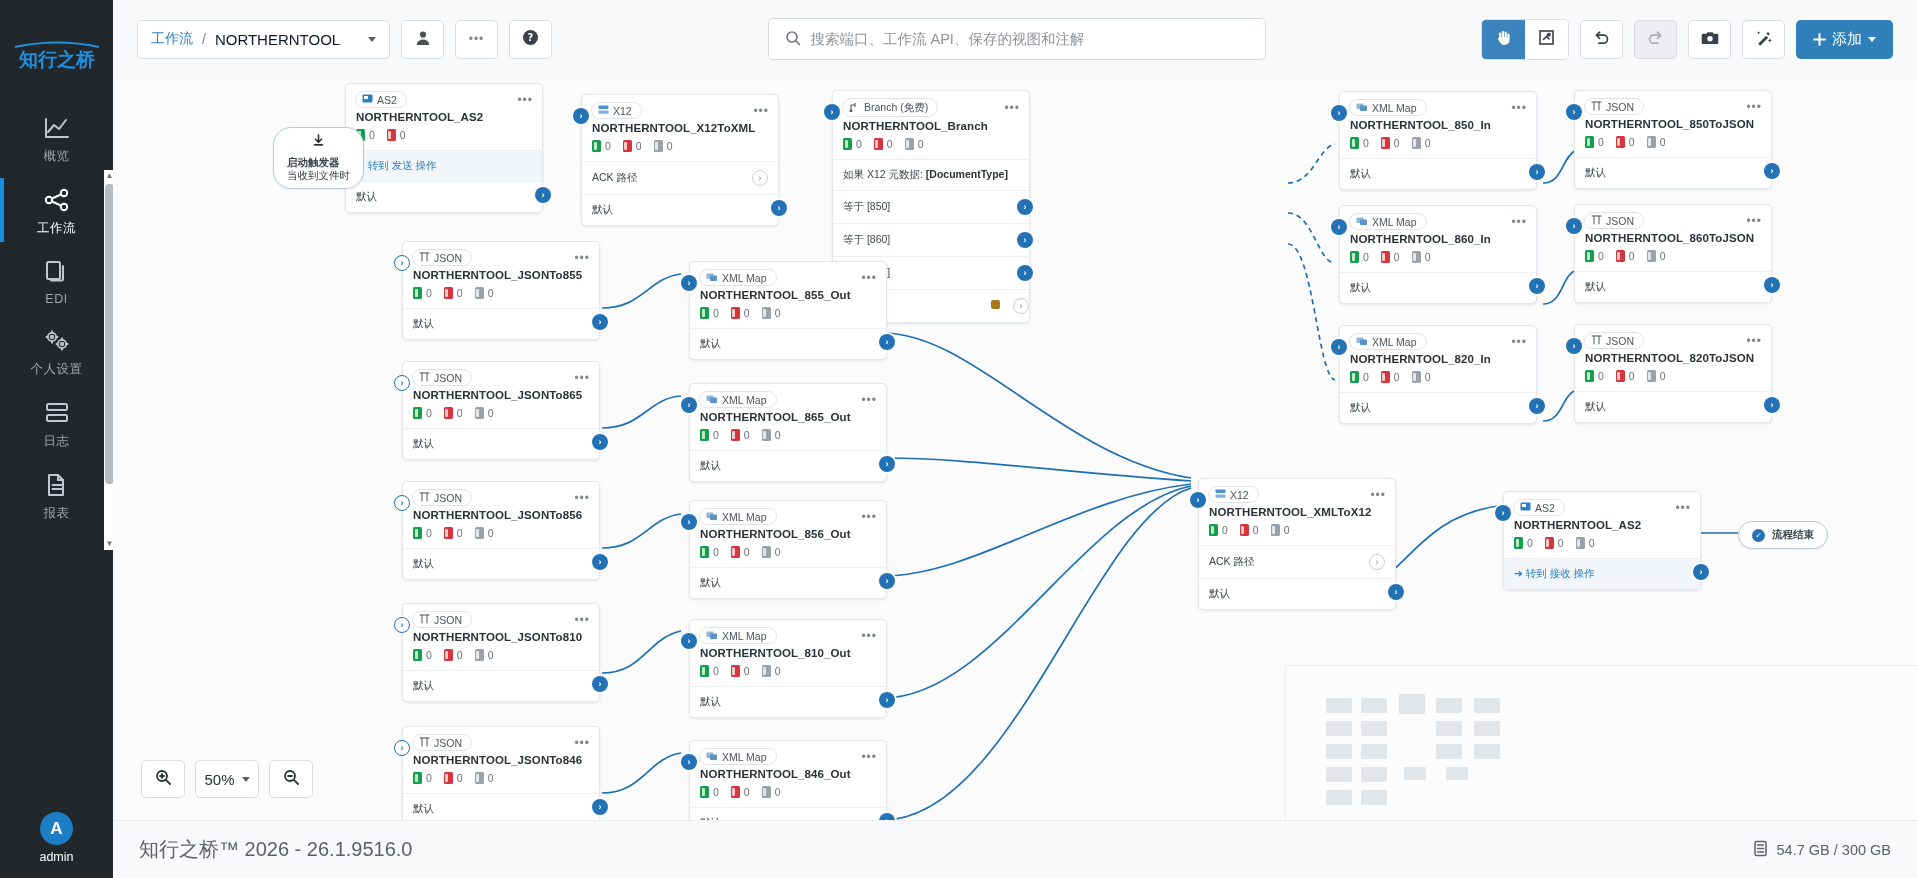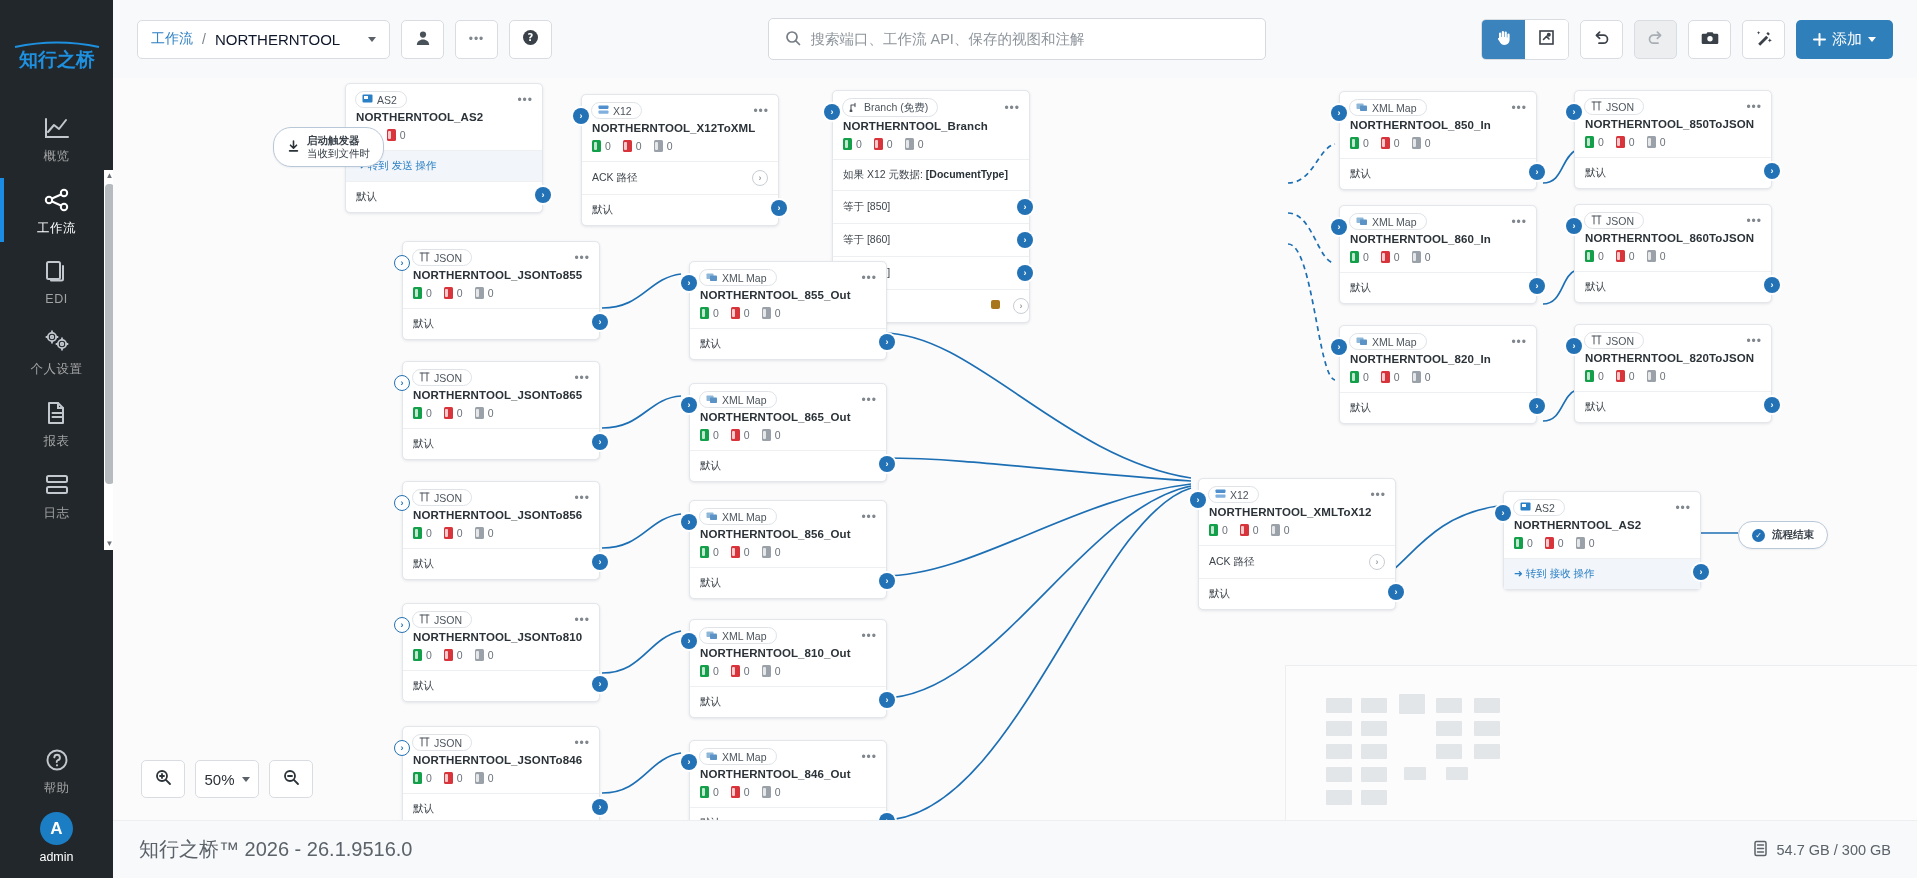--- a/index.html
+++ b/index.html
@@ -206,55 +206,45 @@
               <circle cx="20" cy="15" r="1.3"></circle>
             <path d="M10 2.2v1.4M10 12.4v1.4M4.4 8h1.4M14.2 8h1.4M20 9.2v1.4M20 19.4v1.4M14.4 15h1.4M24.2 15h1.4" stroke-linecap="round"></path>
           </svg>
         </span>
         <span class="nav-label">个人设置</span>
       </div>
 
       <div class="nav-item">
         <span class="nav-icon">
           <svg width="28" height="24" viewBox="0 0 28 24" fill="none" stroke="#c2c8ce" stroke-width="2">
+            <rect x="4" y="3" width="20" height="6" rx="1.5"></rect>
+            <rect x="4" y="14" width="20" height="6" rx="1.5"></rect>
+          </svg>
+        </span>
+        <span class="nav-label">日志</span>
+      </div>
+
+      <div class="nav-item">
+        <span class="nav-icon">
+          <svg width="28" height="24" viewBox="0 0 28 24" fill="none" stroke="#c2c8ce" stroke-width="2">
             <path d="M6 2h9l5 5v15H6z" stroke-linejoin="round"></path>
             <path d="M15 2v5h5M9.5 12h9M9.5 16h9" stroke-linecap="round"></path>
           </svg>
         </span>
         <span class="nav-label">报表</span>
       </div>
-
-      <div class="nav-item">
-        <span class="nav-icon">
-          <svg width="28" height="24" viewBox="0 0 28 24" fill="none" stroke="#c2c8ce" stroke-width="2">
-            <rect x="4" y="3" width="20" height="6" rx="1.5"></rect>
-            <rect x="4" y="14" width="20" height="6" rx="1.5"></rect>
-          </svg>
-        </span>
-        <span class="nav-label">日志</span>
-      </div>
     </div>
 
     <div class="sb-scroll">
       <span class="sb-arrow">▲</span>
       <div class="thumb"></div>
       <span class="sb-arrow">▼</span>
     </div>
 
     <div class="bottom-nav">
-      <div class="nav-item">
-        <span class="nav-icon">
-          <svg width="28" height="26" viewBox="0 0 28 26" fill="none" stroke="#c2c8ce" stroke-width="1.9">
-            <circle cx="14" cy="13" r="9.5"></circle>
-            <path d="M11.3 10.3a2.8 2.8 0 1 1 3.3 3c-.7.3-.9.9-.9 1.7" stroke-linecap="round"></path>
-            <circle cx="14" cy="18.3" r="1.1" fill="#c2c8ce" stroke="none"></circle>
-          </svg>
-        </span>
-        <span class="nav-label">帮助</span>
-      </div>
       <div class="avatar-wrap">
         <div class="avatar">A</div>
         <div class="avatar-name">admin</div>
       </div>
     </div>
   </div>
 
   <div class="main">
 
     <div class="topbar">
@@ -380,21 +370,21 @@
           <path d="M770 255 C 860 255, 950 380, 1078 400"></path>
           <path d="M770 380 C 860 380, 950 395, 1078 403"></path>
           <path d="M770 498 C 860 498, 960 420, 1078 406"></path>
           <path d="M770 620 C 880 620, 970 430, 1078 408"></path>
           <path d="M770 742 C 900 742, 980 440, 1078 410"></path>
           <path d="M1240 510 C 1290 510, 1300 440, 1385 428"></path>
           <path d="M1505 455 L 1625 455"></path>
         </g>
       </svg>
 
-      <div class="pill" style="left:160px; top:49px;">
+      <div class="pill" style="left:160px; top:49px;flex-direction:column;">
         <span>
           <svg width="13" height="13" viewBox="0 0 13 13" fill="#2b3238">
             <path d="M6.5 1v6.3M3.5 5.2l3 3 3-3" stroke="#2b3238" stroke-width="1.6" fill="none" stroke-linecap="round" stroke-linejoin="round"></path>
             <rect x="1.8" y="10" width="9.4" height="1.8" rx=".8"></rect>
           </svg>
         </span>
         <span class="two">
           <b>启动触发器</b>
           <span>当收到文件时</span>
         </span>

